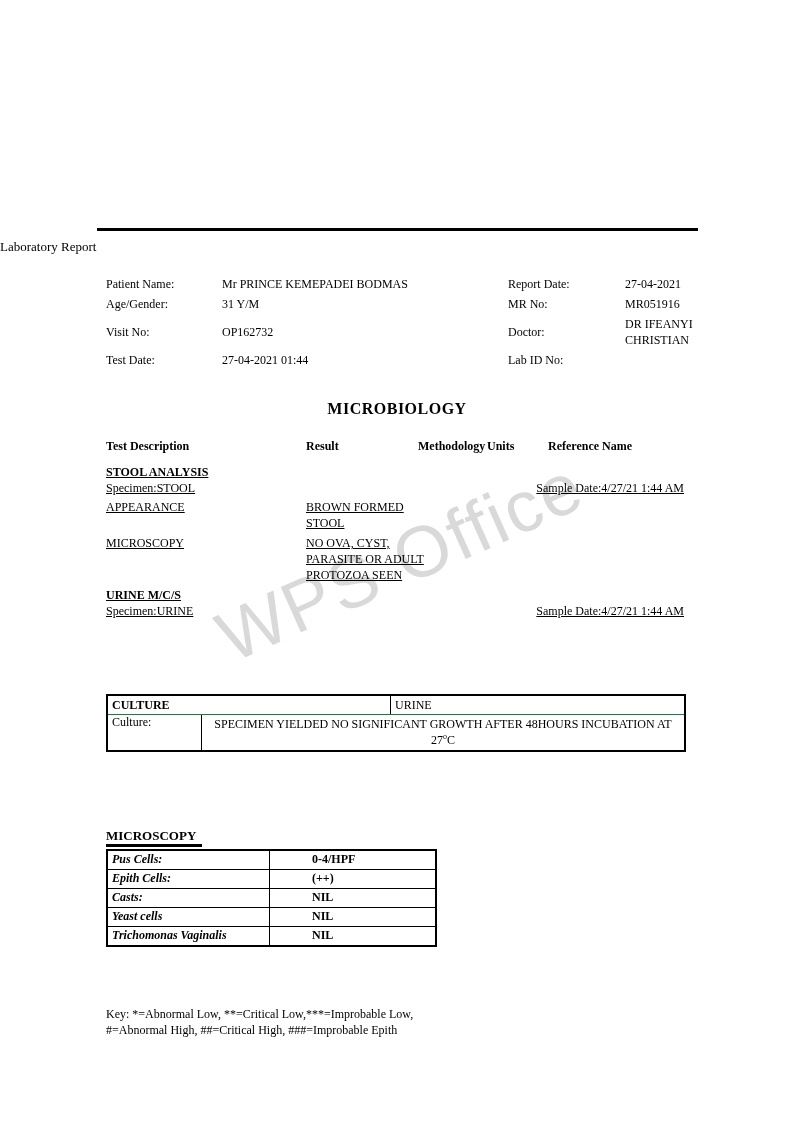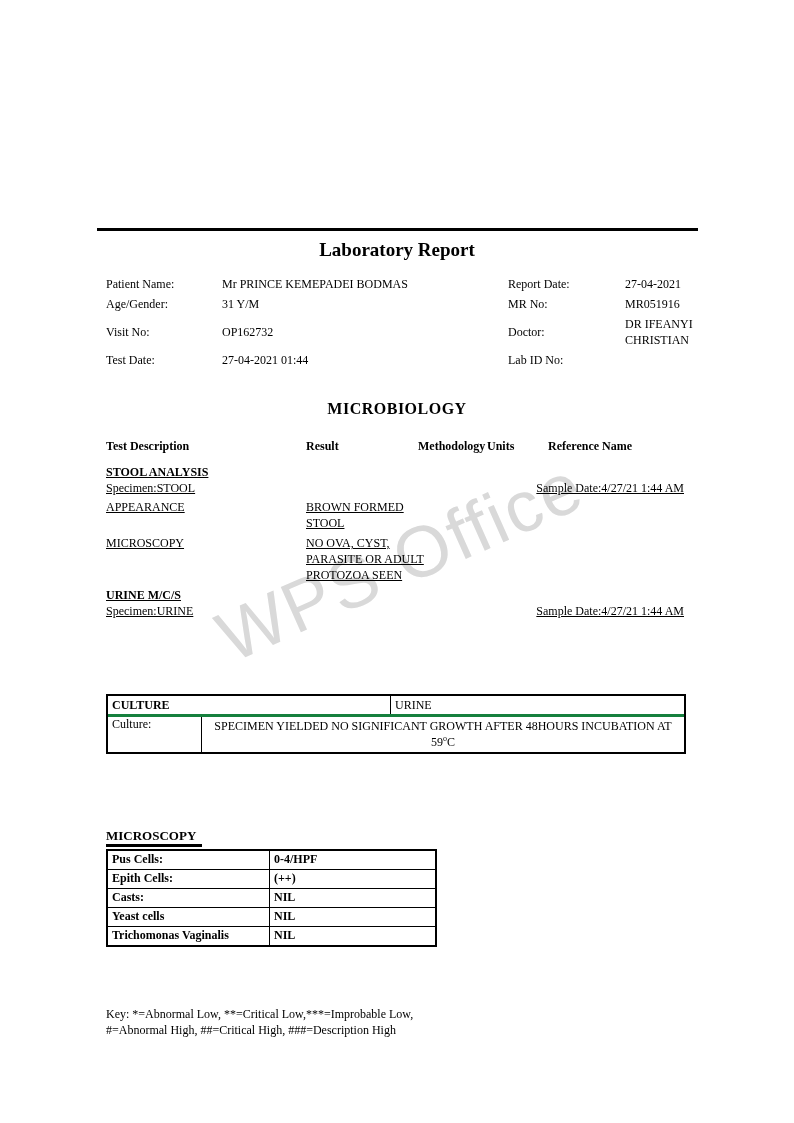--- a/index.html
+++ b/index.html
@@ -10,21 +10,21 @@
     font-size:12px; color:#000000;
   }
   .watermark {
     position:absolute; left:190px; top:520px; width:420px; text-align:center;
     font-family:"Liberation Sans","DejaVu Sans",sans-serif;
     font-size:72px; color:#d9d9d9; letter-spacing:2px;
     transform:rotate(-24deg); white-space:nowrap; z-index:0;
   }
   .layer { position:absolute; z-index:1; }
   .rule-top { left:97px; top:228px; width:601px; height:3px; background:#000; }
-  .doc-title { top:239px; left:0; width:794px; text-align:center; font-size:19px; font-weight:700; }
+  .doc-title { top:239px; left:0; width:794px; font-size:13px; font-weight:400; }
   .section-title { top:400px; left:0; width:794px; text-align:center; font-size:16px; font-weight:700; letter-spacing:0.5px; }
 
   .info { top:276px; left:106px; width:592px; line-height:16px; }
   .info-row { display:flex; align-items:center; margin-bottom:4px;font-family:Liberation Serif, serif; }
   .info-row .l1 { width:116px; flex:none; }
   .info-row .v1 { width:286px; flex:none; }
   .info-row .l2 { width:117px; flex:none; }
   .info-row .v2 { width:73px; flex:none; }
 
   .col-headers { top:439px; left:0; width:794px; height:16px; font-weight:700;text-decoration:underline; }
@@ -38,36 +38,36 @@
   .results { top:464px; left:106px; width:578px; line-height:16px;text-decoration:underline; }
   .block-title { font-weight:700; }
   .specimen-line { display:flex; justify-content:space-between; }
   .result-row { display:flex; margin-top:3px; }
   .result-row .test-name { width:200px; flex:none; }
   .result-row .test-result { width:122px; flex:none; }
   .mt4 { margin-top:4px; }
 
   .culture { top:694px; left:106px; width:576px; border:2px solid #000; background:transparent; }
   .crow { display:flex; }
-  .crow-head { border-bottom:3px solid #15803d; height:18px; line-height:18px; }
+  .crow-head { border-bottom:1px solid #15803d; height:18px; line-height:18px; }
   .crow-head .c1 { width:283px; flex:none; border-right:1px solid #000; padding-left:4px; font-weight:700; box-sizing:border-box; }
   .crow-head .c2 { flex:1; padding-left:4px; }
   .crow-body { min-height:34px; }
   .crow-body .c1 { width:94px; flex:none; border-right:1px solid #000; padding-left:4px; box-sizing:border-box; }
   .crow-body .c2 { flex:1; padding:1px 4px 2px 4px; line-height:16px;text-align:center; }
   sup { font-size:8px; vertical-align:super; line-height:0; }
 
   .micro { top:829px; left:106px; }
   .micro-title { display:inline-block; font-weight:700; font-size:13px; line-height:14px;
                  border-bottom:3px solid #000; padding-right:6px; padding-bottom:1px; }
   .micro-table { width:327px; border:2px solid #000; margin-top:2px; }
   .mrow { display:flex; height:18px; line-height:17px; border-top:1px solid #000; }
   .mrow:first-child { border-top:none; }
-  .mrow .ml { width:162px; flex:none; border-right:1px solid #000; padding-left:4px; font-weight:700; box-sizing:border-box; }
-  .mrow .mv { flex:1; padding-left:4px; font-weight:700; }
+  .mrow .ml { width:162px; flex:none; border-right:1px solid #000; padding-left:4px; font-weight:700; box-sizing:border-box;font-style:italic; }
+  .mrow .mv { flex:1; padding-left:4px; font-weight:700;margin-left:38px; }
 
   .key { top:1006px; left:106px; line-height:16px; }
 </style>
 </head>
 <body>
 
 <div class="page">
 
   <div class="watermark">WPS Office</div>
 
@@ -135,21 +135,21 @@
 
   <div class="layer culture">
     <div class="crow crow-head">
       <span class="c1">CULTURE</span>
       <span class="c2">URINE</span>
     </div>
     <div class="crow crow-body">
       <span class="c1">Culture:</span>
       <span class="c2">
         <span>SPECIMEN YIELDED NO SIGNIFICANT GROWTH AFTER 48HOURS INCUBATION AT</span><br>
-        <span>59</span><sup>o</sup><span>C</span>
+        <span>27</span><sup>o</sup><span>C</span>
       </span>
     </div>
   </div>
 
   <div class="layer micro">
     <div class="micro-title">MICROSCOPY</div>
     <div class="micro-table">
       <div class="mrow">
         <span class="ml">Pus Cells:</span>
         <span class="mv">0-4/HPF</span>
@@ -168,16 +168,16 @@
       </div>
       <div class="mrow">
         <span class="ml">Trichomonas Vaginalis</span>
         <span class="mv">NIL</span>
       </div>
     </div>
   </div>
 
   <div class="layer key">
     <div>Key: *=Abnormal Low, **=Critical Low,***=Improbable Low,</div>
-    <div>#=Abnormal High, ##=Critical High, ###=Description High</div>
+    <div>#=Abnormal High, ##=Critical High, ###=Improbable Epith</div>
   </div>
 
 </div>
 
 </body></html>

